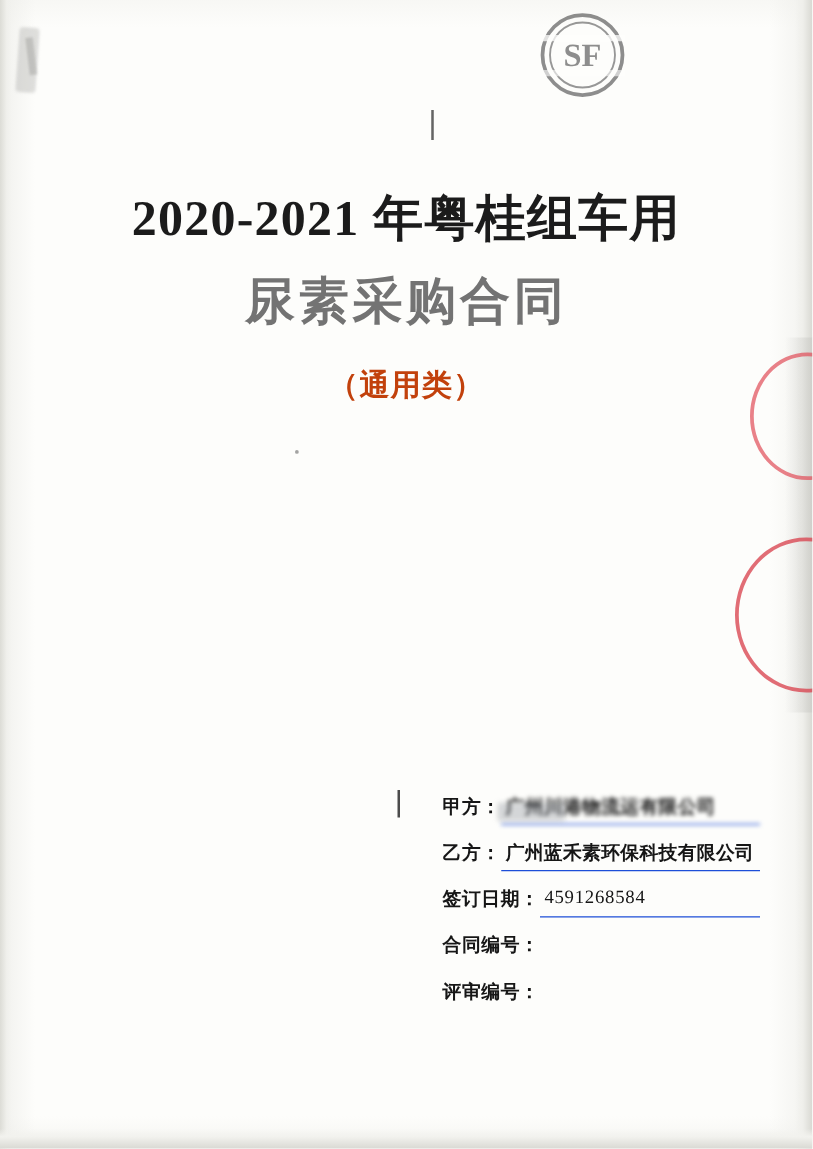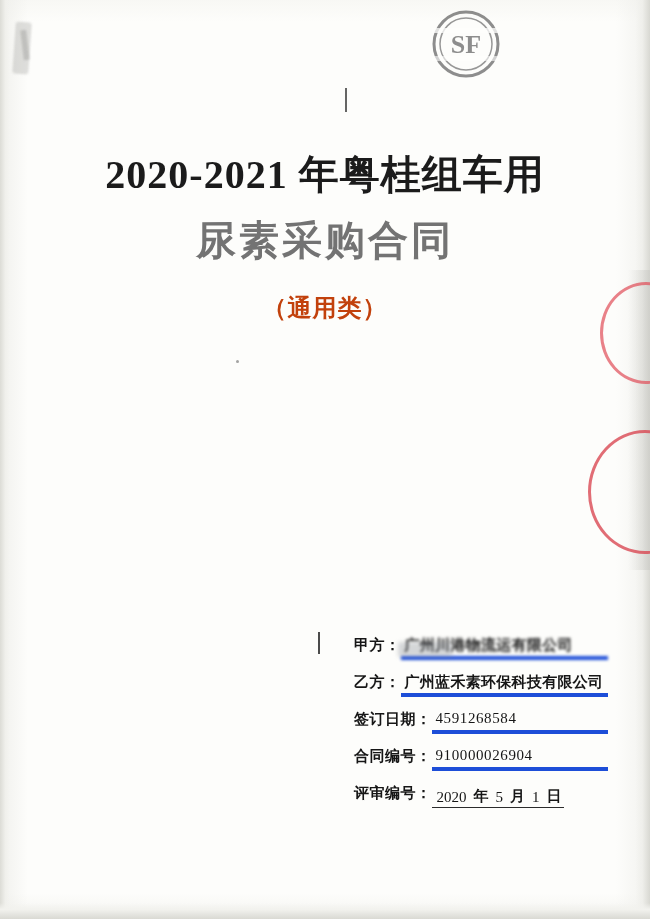--- a/index.html
+++ b/index.html
@@ -203,21 +203,21 @@
     font-weight: bold;
     color: #161616;
     white-space: nowrap;
     letter-spacing: .5px;
   }
   .field-value {
     flex: 1;
     font-family: "Liberation Serif", serif;
     font-size: 15px;
     color: #161616;
-    border-bottom: 4px solid #1d4ed8;
+    border-bottom: 1px solid #1d4ed8;
     padding: 0 2px 1px 4px;
     white-space: nowrap;
     letter-spacing: .3px;
     font-weight: bold;
   }
   .field-value.plain {
     font-weight: bold;
   }
   .field-value.num {
     font-family: "Liberation Serif", serif;
@@ -315,31 +315,22 @@
       <span class="field-value plain">广州蓝禾素环保科技有限公司</span>
     </div>
 
     <div class="field-row">
       <span class="field-label">签订日期：</span>
       <span class="field-value num">4591268584</span>
     </div>
 
     <div class="field-row">
       <span class="field-label">合同编号：</span>
-      <span class="field-value num">910000026904</span>
     </div>
 
     <div class="field-row">
       <span class="field-label">评审编号：</span>
-      <span class="date-value">
-        <span class="date-seg">2020</span>
-        <span class="date-unit">年</span>
-        <span class="date-seg">5</span>
-        <span class="date-unit">月</span>
-        <span class="date-seg">1</span>
-        <span class="date-unit">日</span>
-      </span>
     </div>
 
   </div>
   <div class="redact-smudge"></div>
 
 </div>
 
 </body></html>

